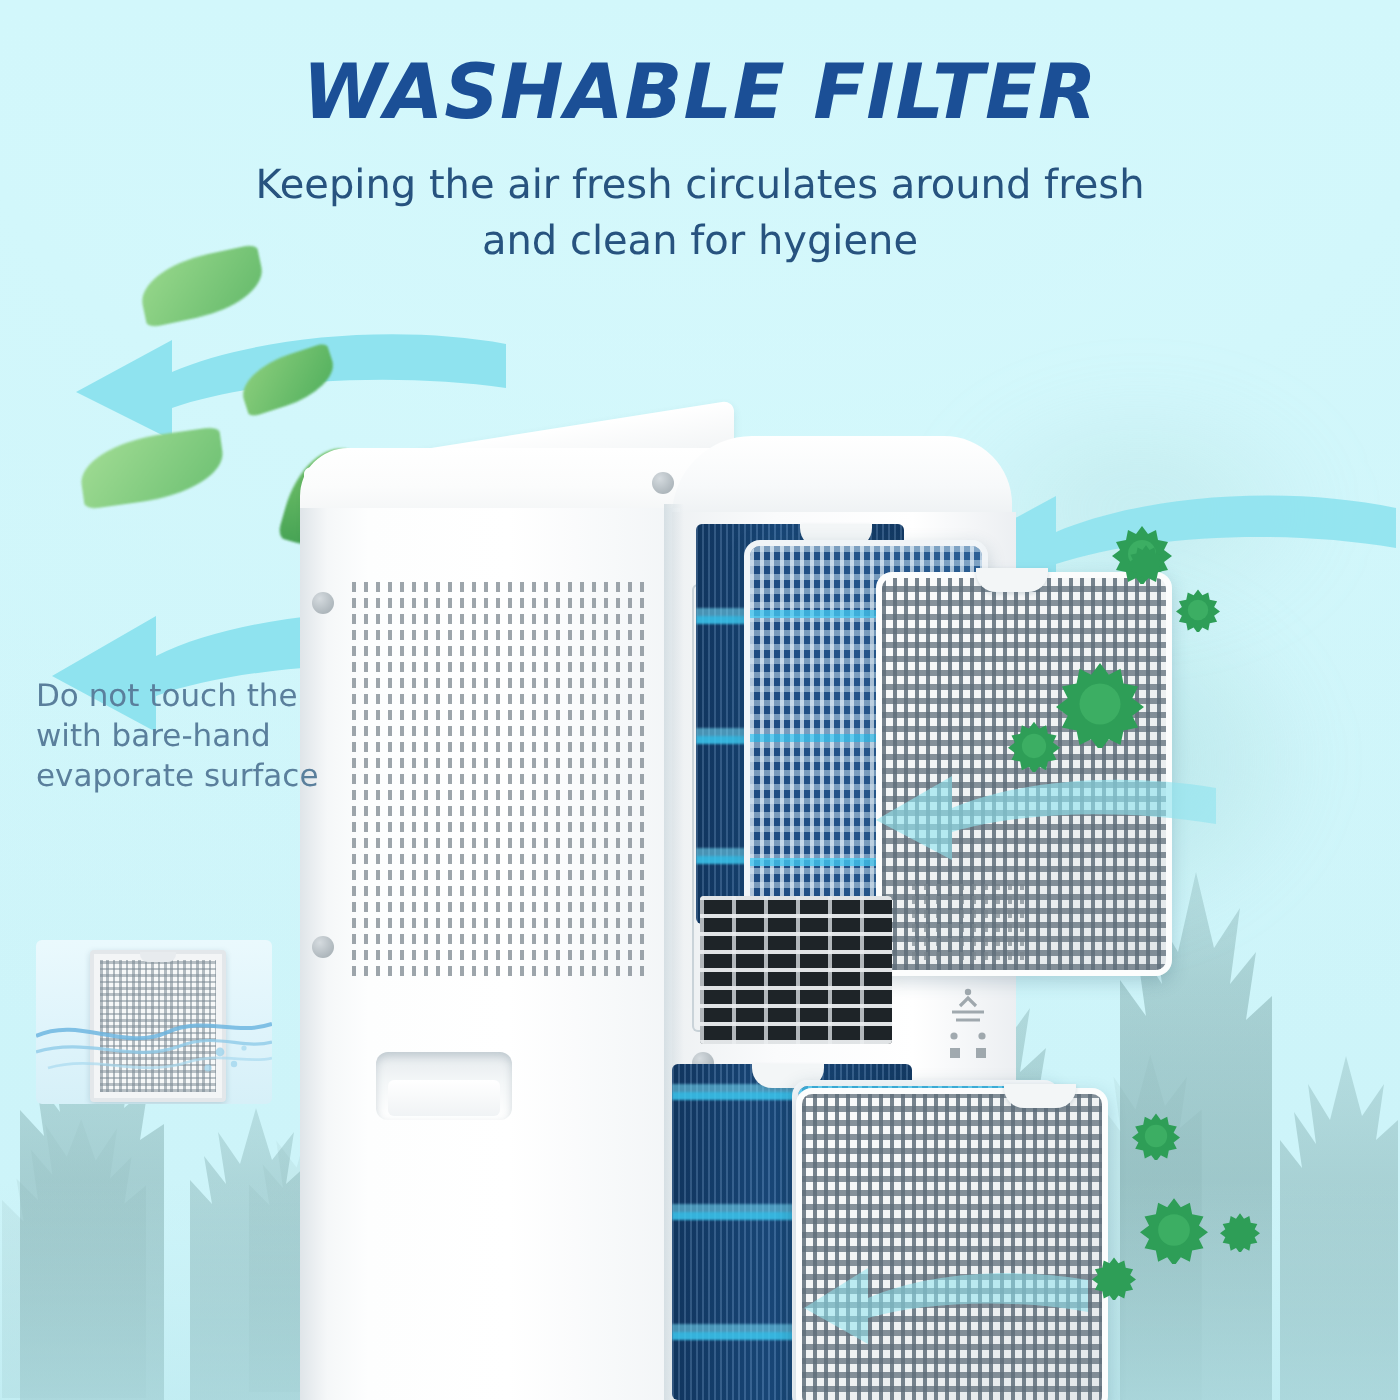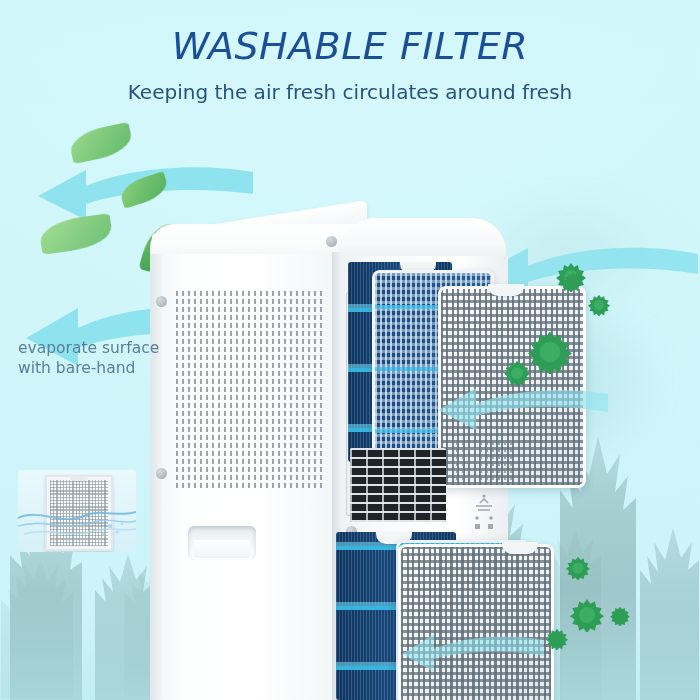--- a/index.html
+++ b/index.html
@@ -24,21 +24,21 @@
     filter:blur(14px);
   }
   .bg-haze2{position:absolute;left:430px;top:170px;width:280px;height:170px;
     background:radial-gradient(closest-side, rgba(168,214,214,0.35), rgba(168,214,214,0) 70%);
     filter:blur(18px);
   }
 
   
   .headline{
     position:absolute;left:0;top:24px;width:700px;text-align:center;
-    font-size:38px;font-weight:normal;letter-spacing:0.5px;
+    font-size:38px;font-weight:bold;letter-spacing:0.5px;
     color:#1b4f96;font-style:italic;
     font-family:"DejaVu Sans", sans-serif;
   }
   .subline{
     position:absolute;left:60px;top:78px;width:580px;text-align:center;
     font-size:20px;line-height:28px;color:#27537f;
     font-family:"DejaVu Sans", sans-serif;
   }
 
   
@@ -400,21 +400,23 @@
       <circle cx="92" cy="30" r="2.2" fill="#9bd3ec" opacity="0.8"></circle>
       <circle cx="99" cy="36" r="1.6" fill="#9bd3ec" opacity="0.7"></circle>
       <circle cx="86" cy="38" r="1.8" fill="#9bd3ec" opacity="0.7"></circle>
       <circle cx="104" cy="28" r="1.3" fill="#9bd3ec" opacity="0.6"></circle>
     </svg>
   </div>
 
   <div class="headline">WASHABLE FILTER</div>
   <div class="subline">
     <div>Keeping the air fresh circulates around fresh</div>
+    <div>and clean for hygiene</div>
   </div>
 
   <div class="warn">
+    <div>Do not touch the</div>
+    <div>with bare-hand</div>
     <div>evaporate surface</div>
-    <div>with bare-hand</div>
   </div>
 
 
 </div>
 
 </body></html>

